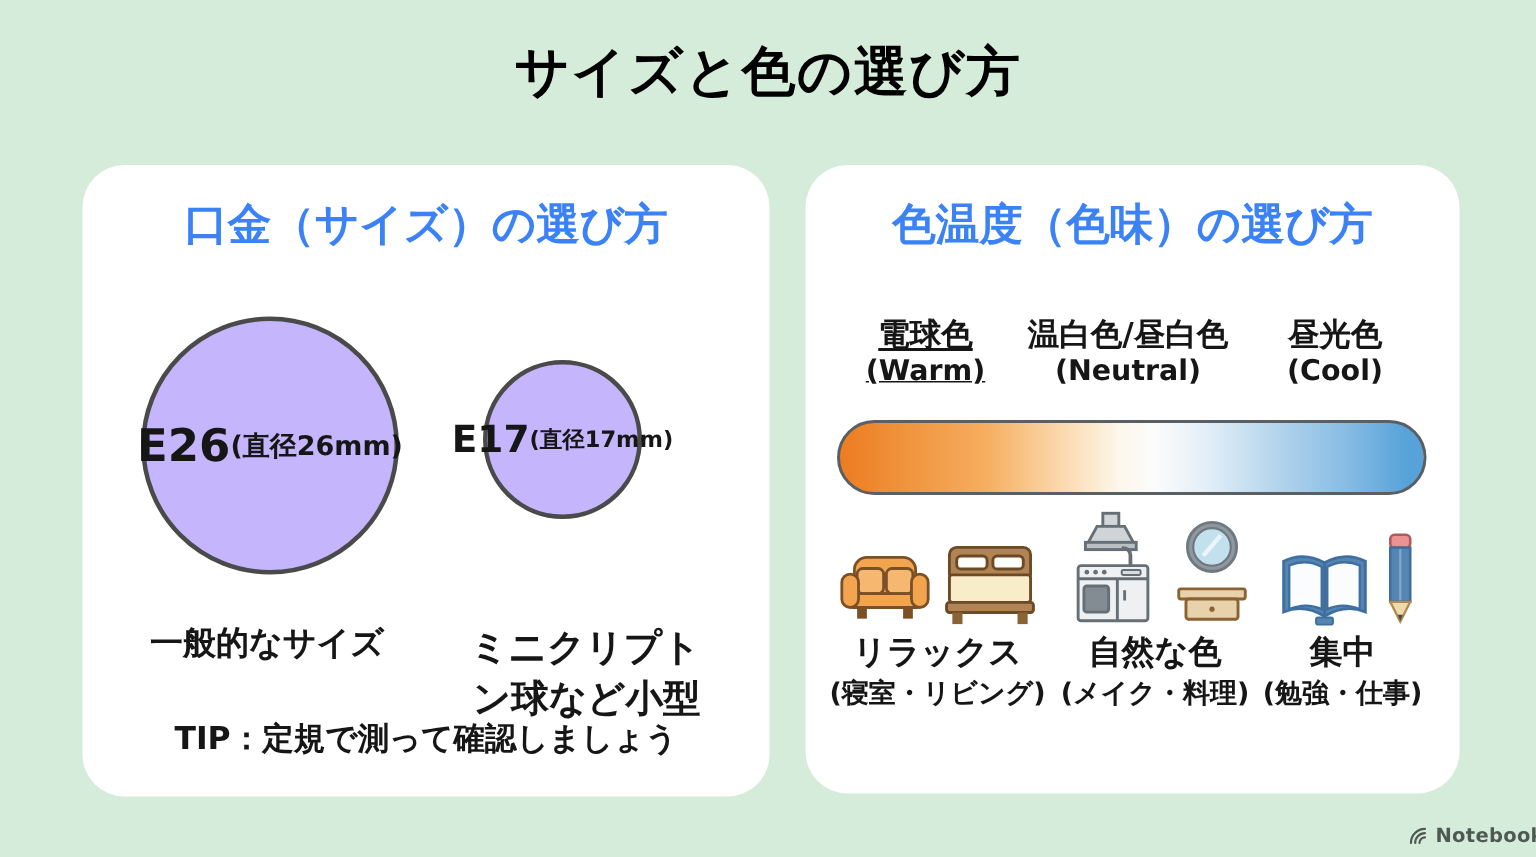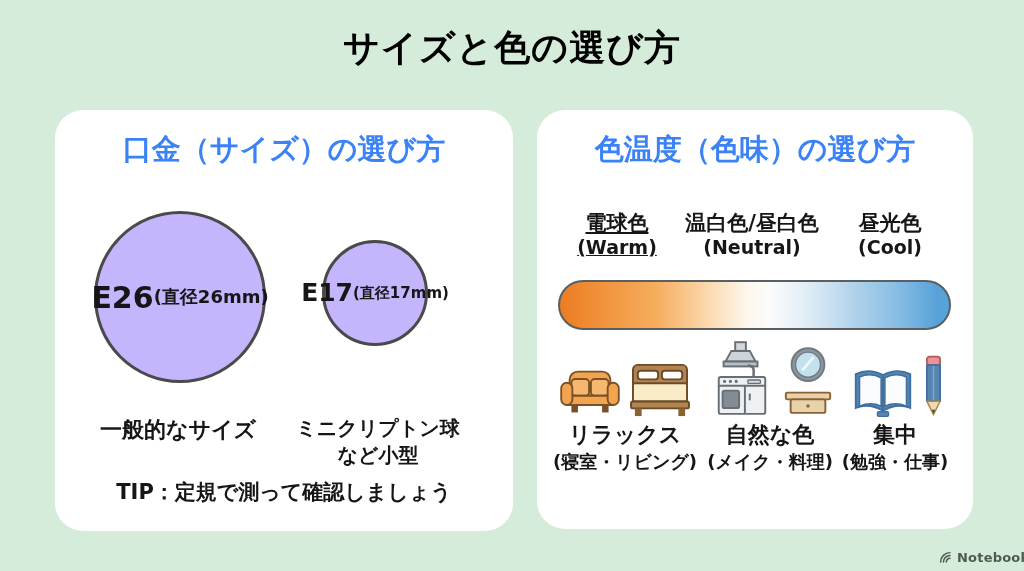--- a/index.html
+++ b/index.html
@@ -33,21 +33,21 @@
   .bulb-code{font-weight:700;line-height:1.1;}
   .circle-e26 .bulb-code{font-size:30px;}
   .circle-e17 .bulb-code{font-size:25px;}
   .bulb-dia{font-weight:700;white-space:nowrap;}
   .circle-e26 .bulb-dia{font-size:18px;}
   .circle-e17 .bulb-dia{font-size:15px;}
   .bulb-caption{
     position:absolute;text-align:center;font-weight:700;line-height:1.35;
   }
   .caption-e26{left:13px;top:305px;width:220px;font-size:22px;}
-  .caption-e17{left:234px;top:305px;width:178px;font-size:20px;}
+  .caption-e17{left:234px;top:305px;width:178px;font-size:25px;text-align:right;}
   .size-tip{
     position:absolute;left:0;top:368px;width:100%;text-align:center;
     font-size:21px;font-weight:700;white-space:nowrap;
   }
   
   .temp-col,.use-label,.use-sub{position:absolute;text-align:center;font-weight:700;}
   .temp-col{top:100px;line-height:1.25;}
   .temp-col .temp-label{font-size:21px;white-space:nowrap;}
   .temp-col .temp-sub{font-size:19px;}
   .temp-col-0{left:20px;width:120px;text-decoration:underline;}

